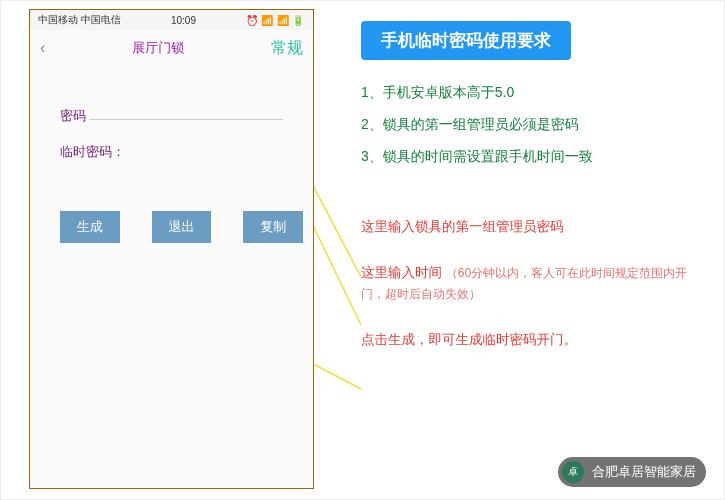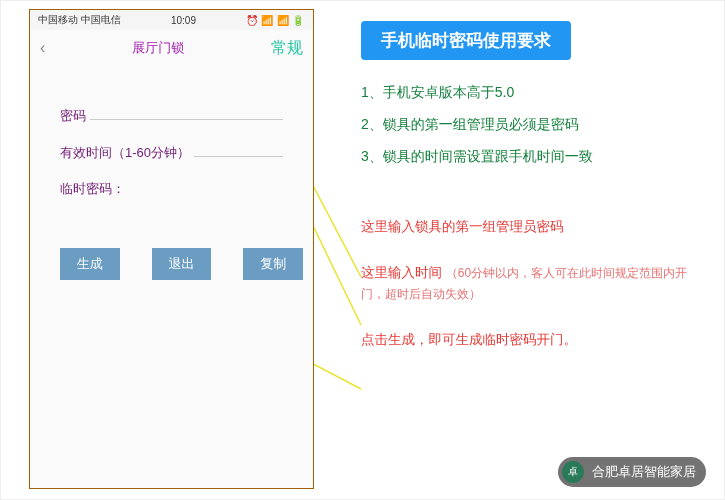--- a/index.html
+++ b/index.html
@@ -169,24 +169,20 @@
     <span class="nav-title">展厅门锁</span>
     <span class="nav-action">常规</span>
   </div>
 
   <div class="form-area">
     <div class="field-row">
       <span class="field-label">密码</span>
       <span class="field-underline"></span>
     </div>
     <div class="field-row">
-      <span class="field-label">有效时间（1-60分钟）</span>
-      <span class="field-underline"></span>
-    </div>
-    <div class="field-row">
       <span class="field-label">临时密码：</span>
     </div>
   </div>
 
   <div class="button-row">
     <div class="action-btn">生成</div>
     <div class="action-btn">退出</div>
     <div class="action-btn">复制</div>
   </div>
 </div>

